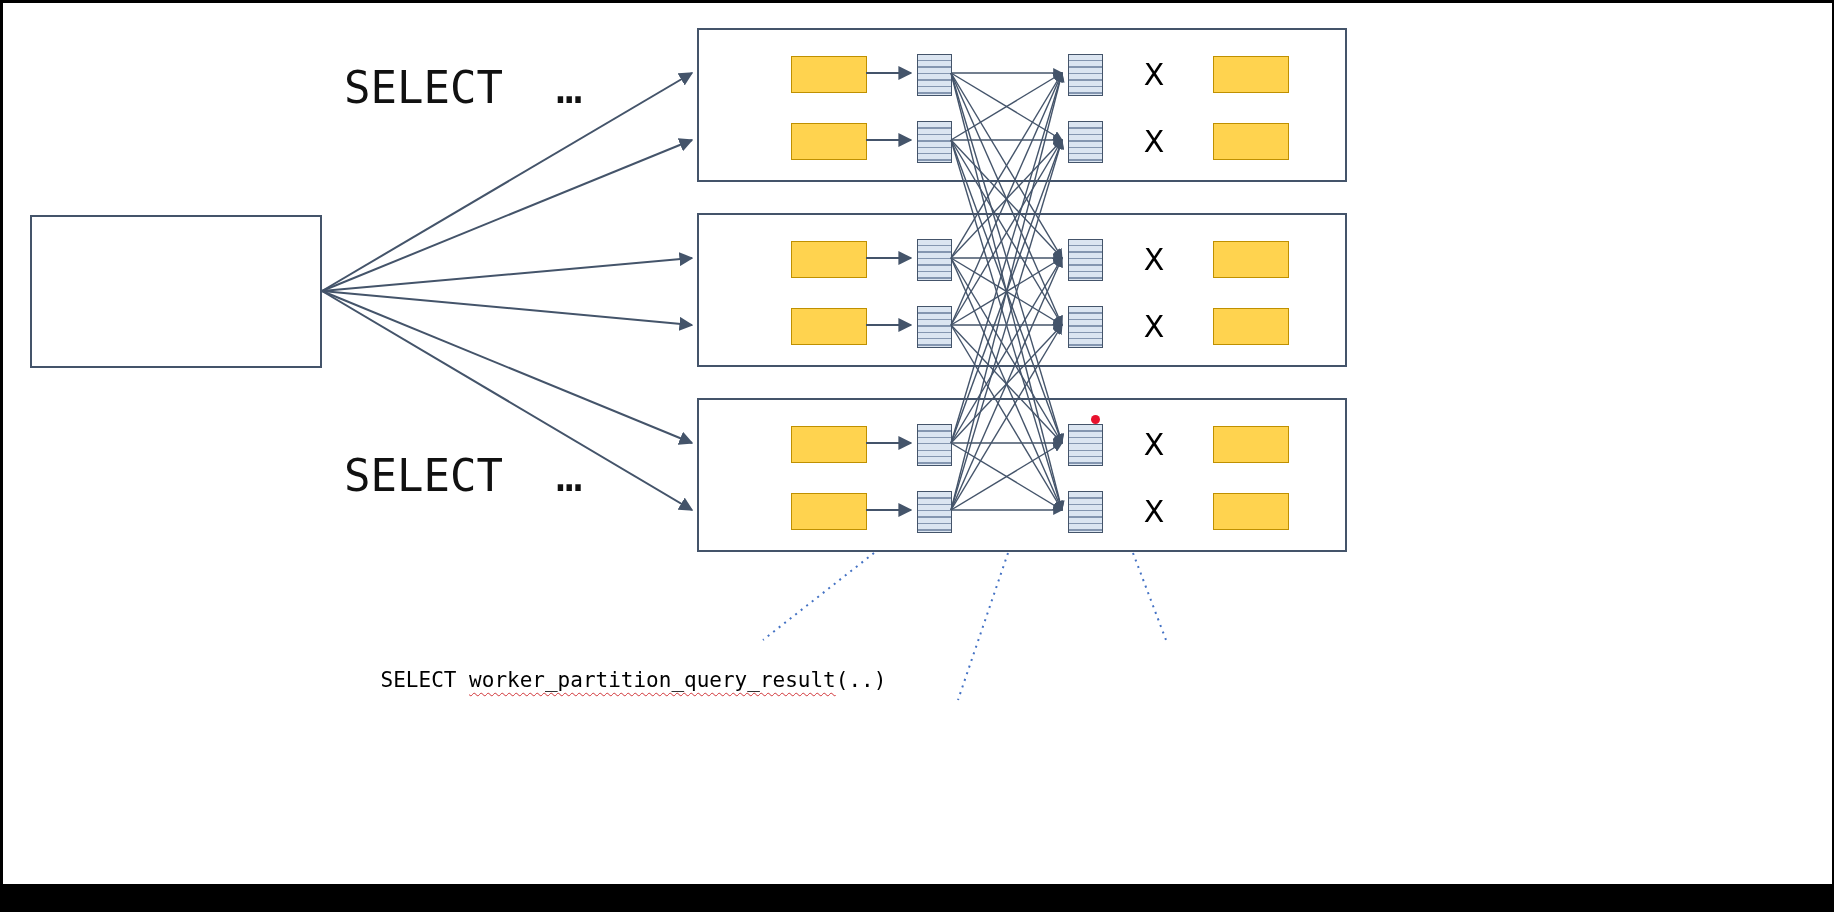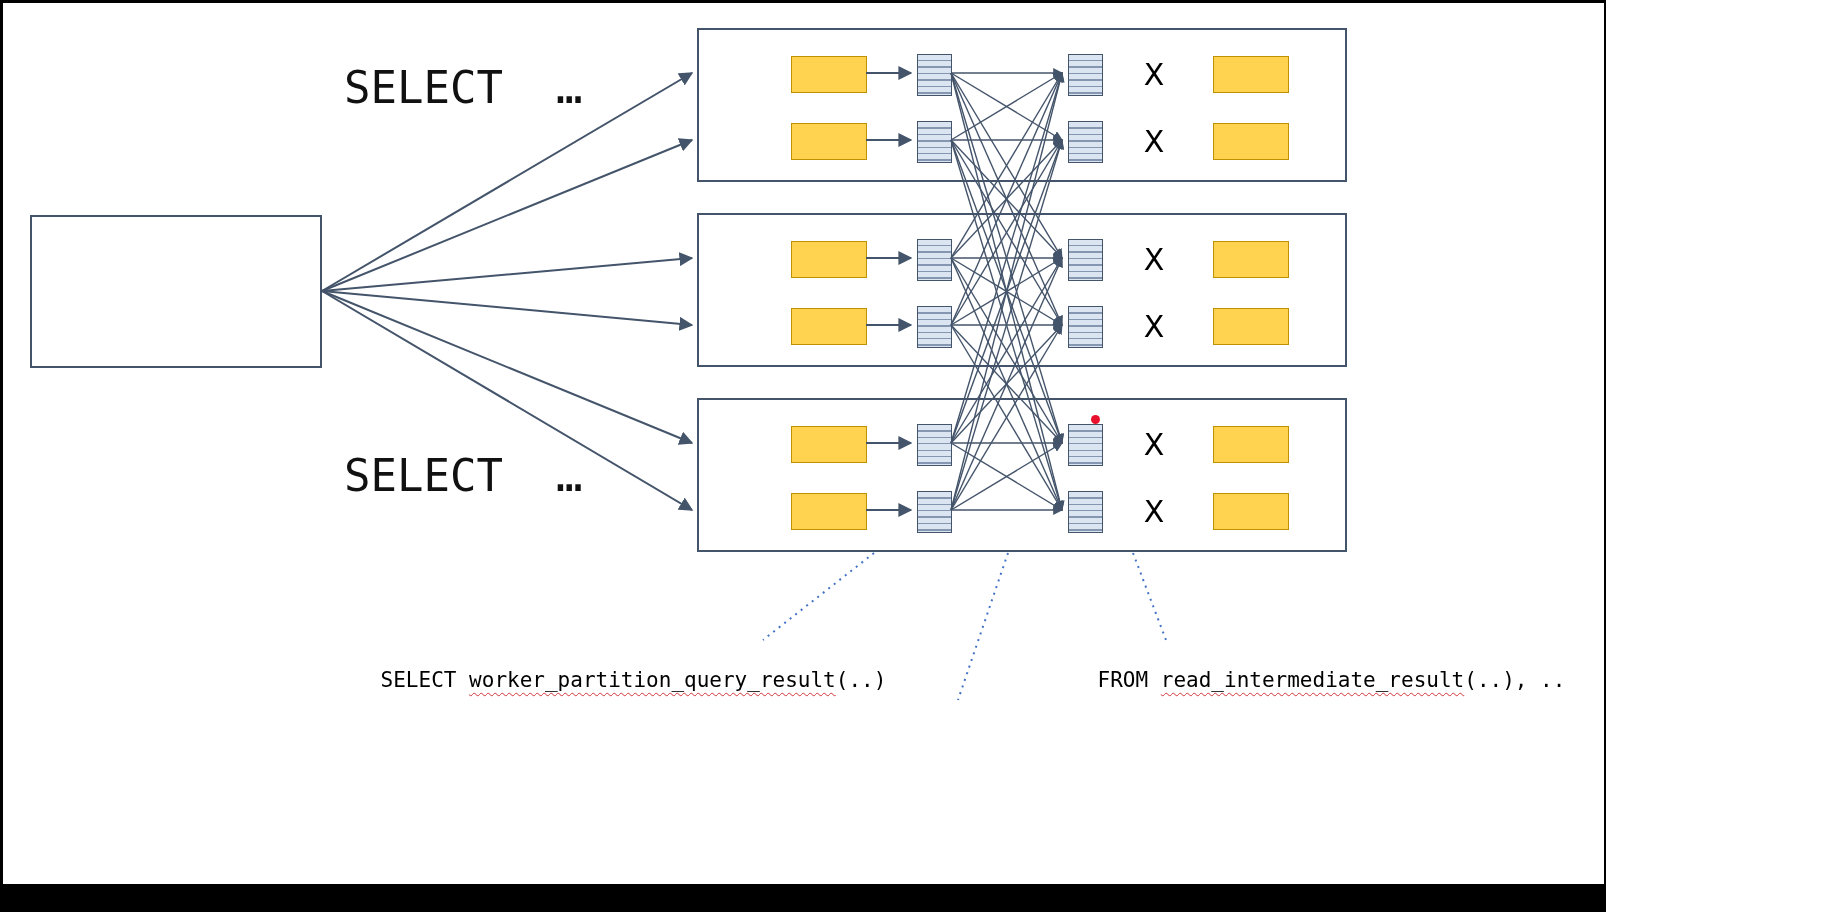--- a/index.html
+++ b/index.html
@@ -1,16 +1,16 @@
 <!DOCTYPE html>
 <html><head>
 <meta charset="utf-8">
 <style>
   html,body{margin:0;padding:0;background:#fff;}
-  #stage{position:relative;width:1606px;height:912px;background:#fff;overflow:hidden;
+  #stage{position:relative;width:1834px;height:912px;background:#fff;overflow:hidden;
          font-family:"DejaVu Sans",sans-serif;}
 
   
   .frame{position:absolute;background:#000;}
   #frame-top{left:0;top:0;width:100%;height:3px;}
   #frame-left{left:0;top:0;width:3px;height:100%;}
   #frame-right{right:0;top:0;width:2px;height:100%;}
   #frame-bottom{left:0;top:884px;width:100%;height:28px;}
 
   
@@ -175,18 +175,15 @@
         <line x1="1133" y1="553" x2="1166" y2="640" class="callout-line"></line>
       </g>
   </svg>
 
   <div id="red-dot"></div>
 
   <div class="annotation" id="ann-partition">
     <span>SELECT </span><span class="squiggle">worker_partition_query_result</span><span>(..)</span>
   </div>
 
-  <div class="annotation" id="ann-read">
-    <span>FROM </span><span class="squiggle">read_intermediate_result</span><span>(..), ..</span>
-  </div>
 
 
 </div>
 
 </body></html>

